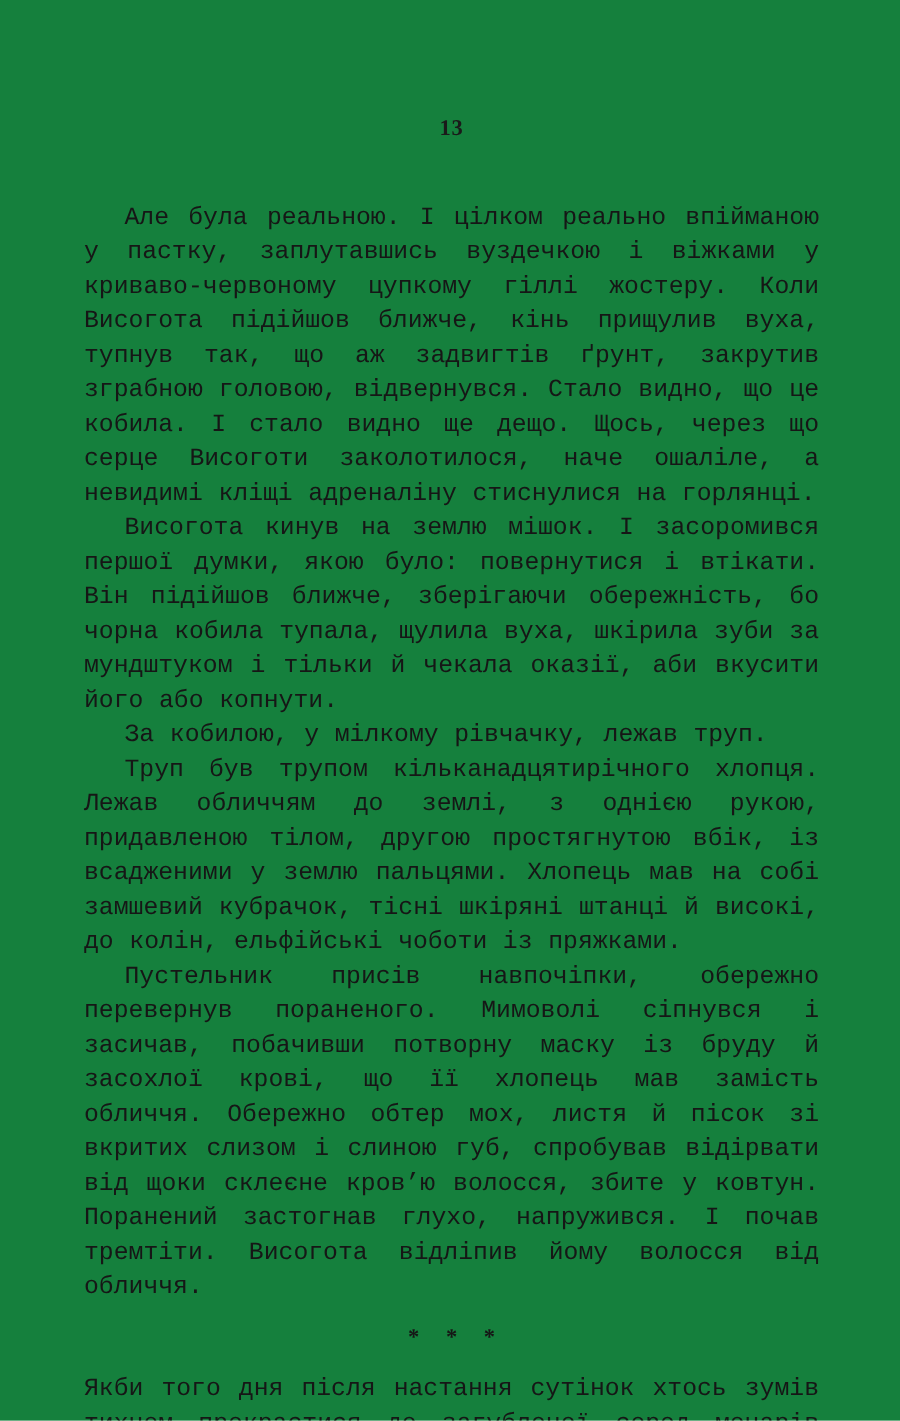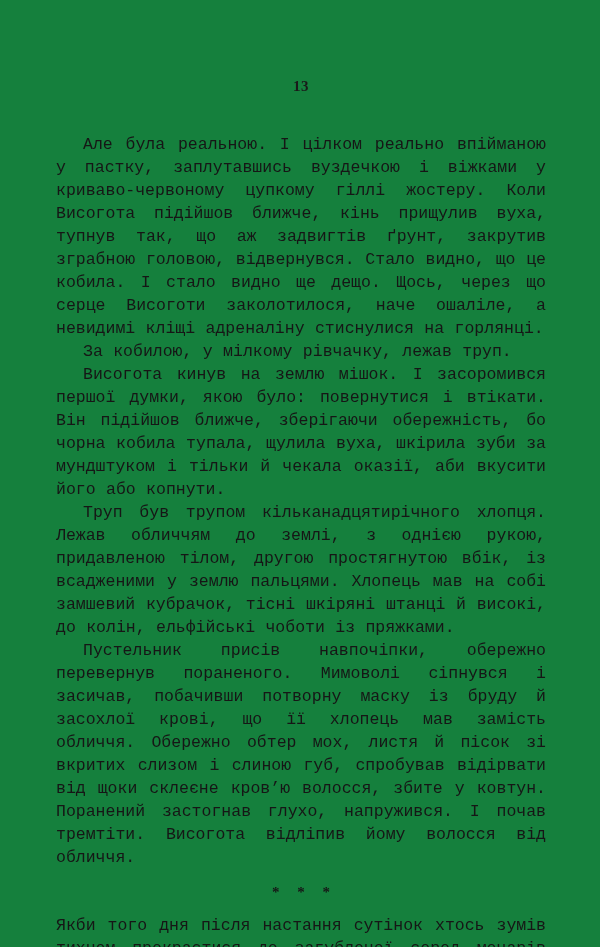--- a/index.html
+++ b/index.html
@@ -55,22 +55,22 @@
     }
   </style>
 </head>
 <body>
 
 <div class="book-page">
   <div class="page-number">13</div>
 
   <div class="text-block">
     <p class="para">Але була реальною. І цілком реально впійманою у пастку, заплутавшись вуздечкою і віжками у криваво-червоному цупкому гіллі жостеру. Коли Висогота підійшов ближче, кінь прищулив вуха, тупнув так, що аж задвигтів ґрунт, закрутив зграбною головою, відвернувся. Стало видно, що це кобила. І стало видно ще дещо. Щось, через що серце Висоготи заколотилося, наче ошаліле, а невидимі кліщі адреналіну стиснулися на горлянці.</p>
+    <p class="para">Висогота кинув на землю мішок. І засоромився першої думки, якою було: повернутися і втікати. Він підійшов ближче, зберігаючи обережність, бо чорна кобила тупала, щулила вуха, шкірила зуби за мундштуком і тільки й чекала оказії, аби вкусити його або копнути.</p>
     <p class="para">За кобилою, у мілкому рівчачку, лежав труп.</p>
-    <p class="para">Висогота кинув на землю мішок. І засоромився першої думки, якою було: повернутися і втікати. Він підійшов ближче, зберігаючи обережність, бо чорна кобила тупала, щулила вуха, шкірила зуби за мундштуком і тільки й чекала оказії, аби вкусити його або копнути.</p>
     <p class="para">Труп був трупом кільканадцятирічного хлопця. Лежав обличчям до землі, з однією рукою, придавленою тілом, другою простягнутою вбік, із всадженими у землю пальцями. Хлопець мав на собі замшевий кубрачок, тісні шкіряні штанці й високі, до колін, ельфійські чоботи із пряжками.</p>
     <p class="para">Пустельник присів навпочіпки, обережно перевернув пораненого. Мимоволі сіпнувся і засичав, побачивши потворну маску із бруду й засохлої крові, що її хлопець мав замість обличчя. Обережно обтер мох, листя й пісок зі вкритих слизом і слиною губ, спробував відірвати від щоки склеєне кров’ю волосся, збите у ковтун. Поранений застогнав глухо, напружився. І почав тремтіти. Висогота відліпив йому волосся від обличчя.</p>
 
     <div class="separator">* * *</div>
 
     <p class="para no-indent">Якби того дня після настання сутінок хтось зумів тихцем прокрастися до загубленої серед мочарів хати із запалою, порослою мохом стріхою, якби зазирнув він крізь шпарини у віконницях, то побачив</p>
   </div>
 </div>
 
 </body></html>

